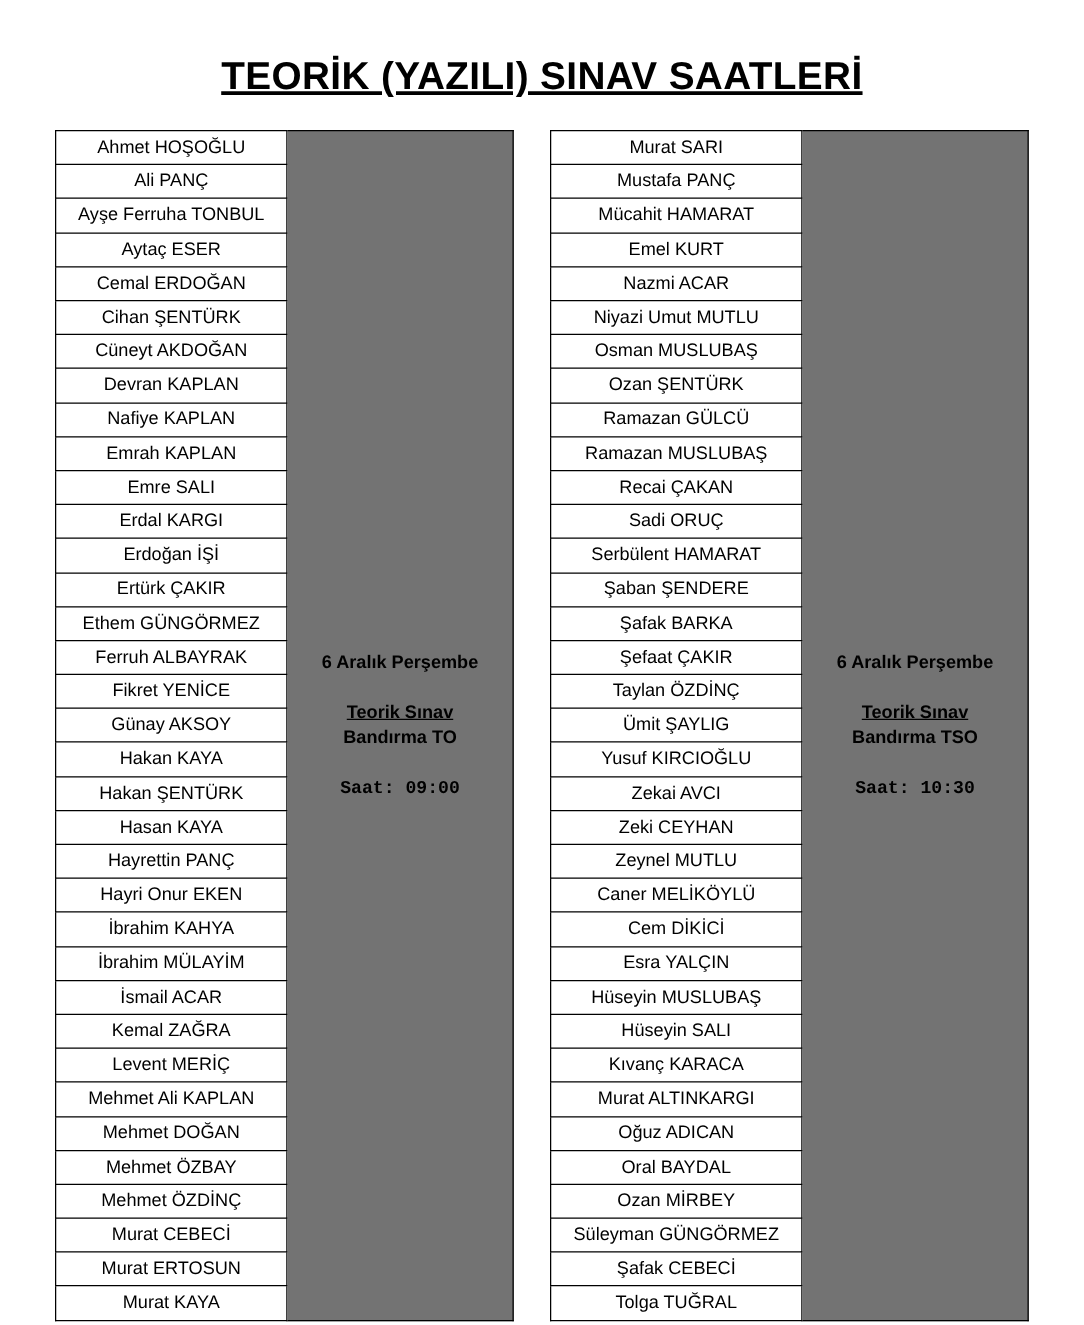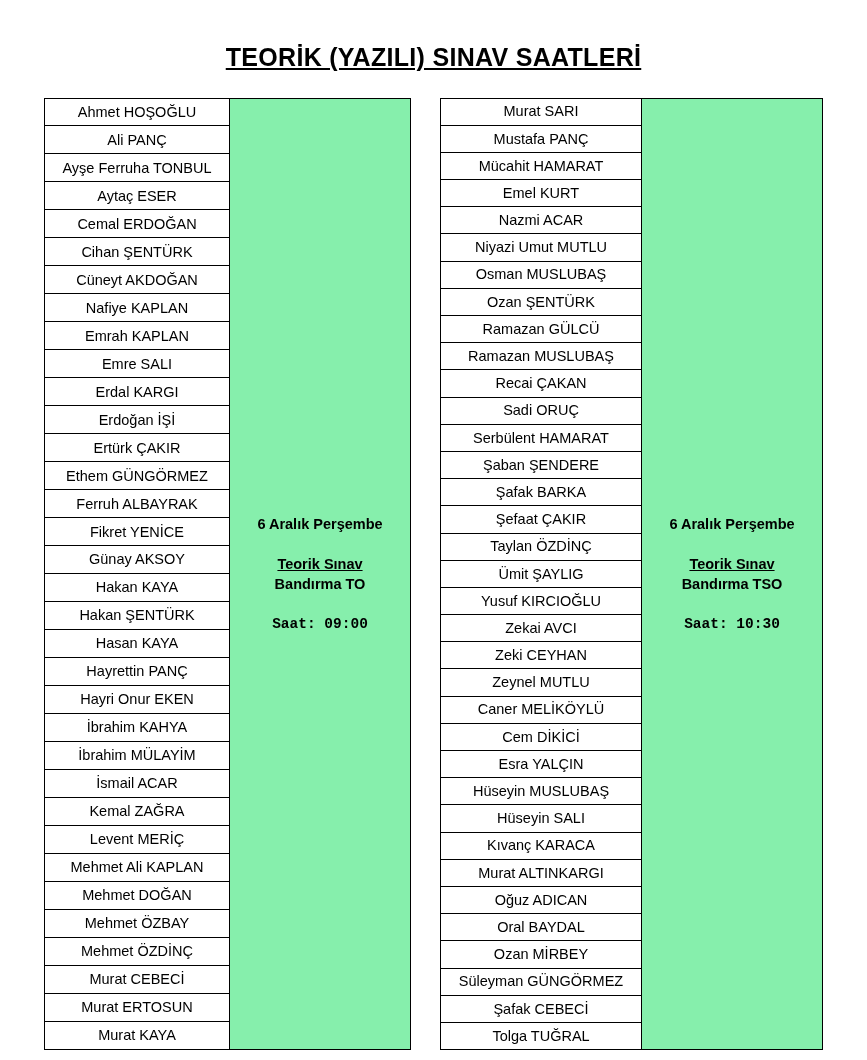--- a/index.html
+++ b/index.html
@@ -15,21 +15,21 @@
     overflow: hidden;
   }
   .page {
     position: relative;
     width: 867px;
     height: 1060px;
     box-sizing: border-box;
   }
   .doc-title {
     text-align: center;
-    font-size: 25px;
+    font-size: 31px;
     font-weight: bold;
     letter-spacing: 0.3px;
     text-decoration: underline;
     padding-top: 44px;
     padding-bottom: 0;
     line-height: 1.1;
   }
   .tables {
     display: flex;
     justify-content: center;
@@ -53,21 +53,21 @@
     padding: 0 6px;
     white-space: nowrap;
     background: #ffffff;
   }
   .group.left .names-col td { width: 172px; }
   .group.right .names-col td { width: 188px; }
 
   .info-col {
     border: 1px solid #000000;
     border-left: none;
-    background: #86efac;
+    background: #737373;
     display: flex;
     flex-direction: column;
     align-items: center;
     justify-content: center;
     text-align: center;
     font-size: 14.5px;
     font-weight: bold;
     line-height: 1.25;
   }
   .group.left .info-col { width: 180px; }
@@ -113,20 +113,23 @@
               <td>Aytaç ESER</td>
             </tr>
           <tr>
               <td>Cemal ERDOĞAN</td>
             </tr>
           <tr>
               <td>Cihan ŞENTÜRK</td>
             </tr>
           <tr>
               <td>Cüneyt AKDOĞAN</td>
+            </tr>
+          <tr>
+              <td>Devran KAPLAN</td>
             </tr>
           <tr>
               <td>Nafiye KAPLAN</td>
             </tr>
           <tr>
               <td>Emrah KAPLAN</td>
             </tr>
           <tr>
               <td>Emre SALI</td>
             </tr>

